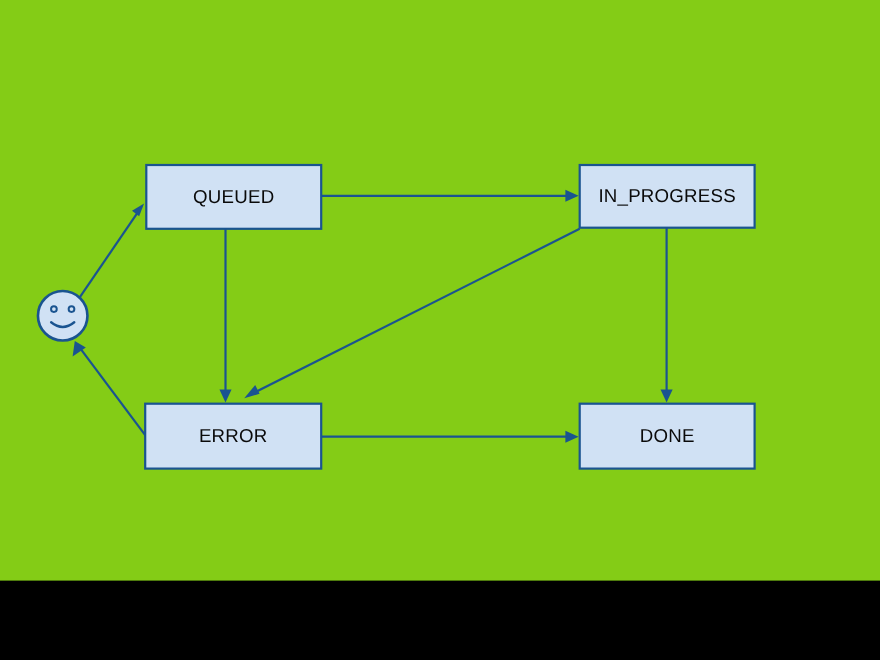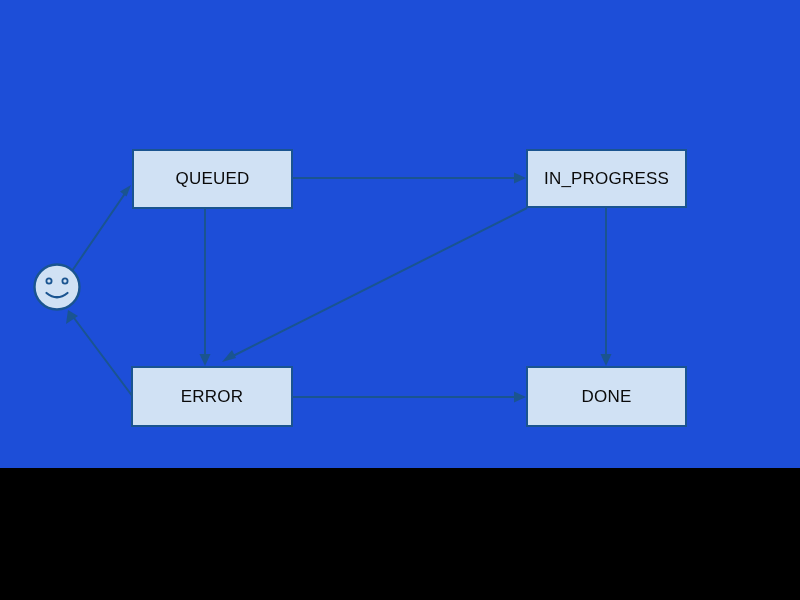--- a/index.html
+++ b/index.html
@@ -4,22 +4,22 @@
 <title>State Diagram</title>
 <style>
   html, body {
     margin: 0;
     padding: 0;
     background: #000000;
   }
   #stage {
     position: relative;
     width: 800px;
-    height: 468px;
-    background: #1d4ed8;
+    height: 528px;
+    background: #84cc16;
     overflow: hidden;
     font-family: "Liberation Sans", sans-serif;
   }
   #diagram-svg {
     position: absolute;
     left: 0;
     top: 0;
     width: 800px;
     height: 600px;
     display: block;

